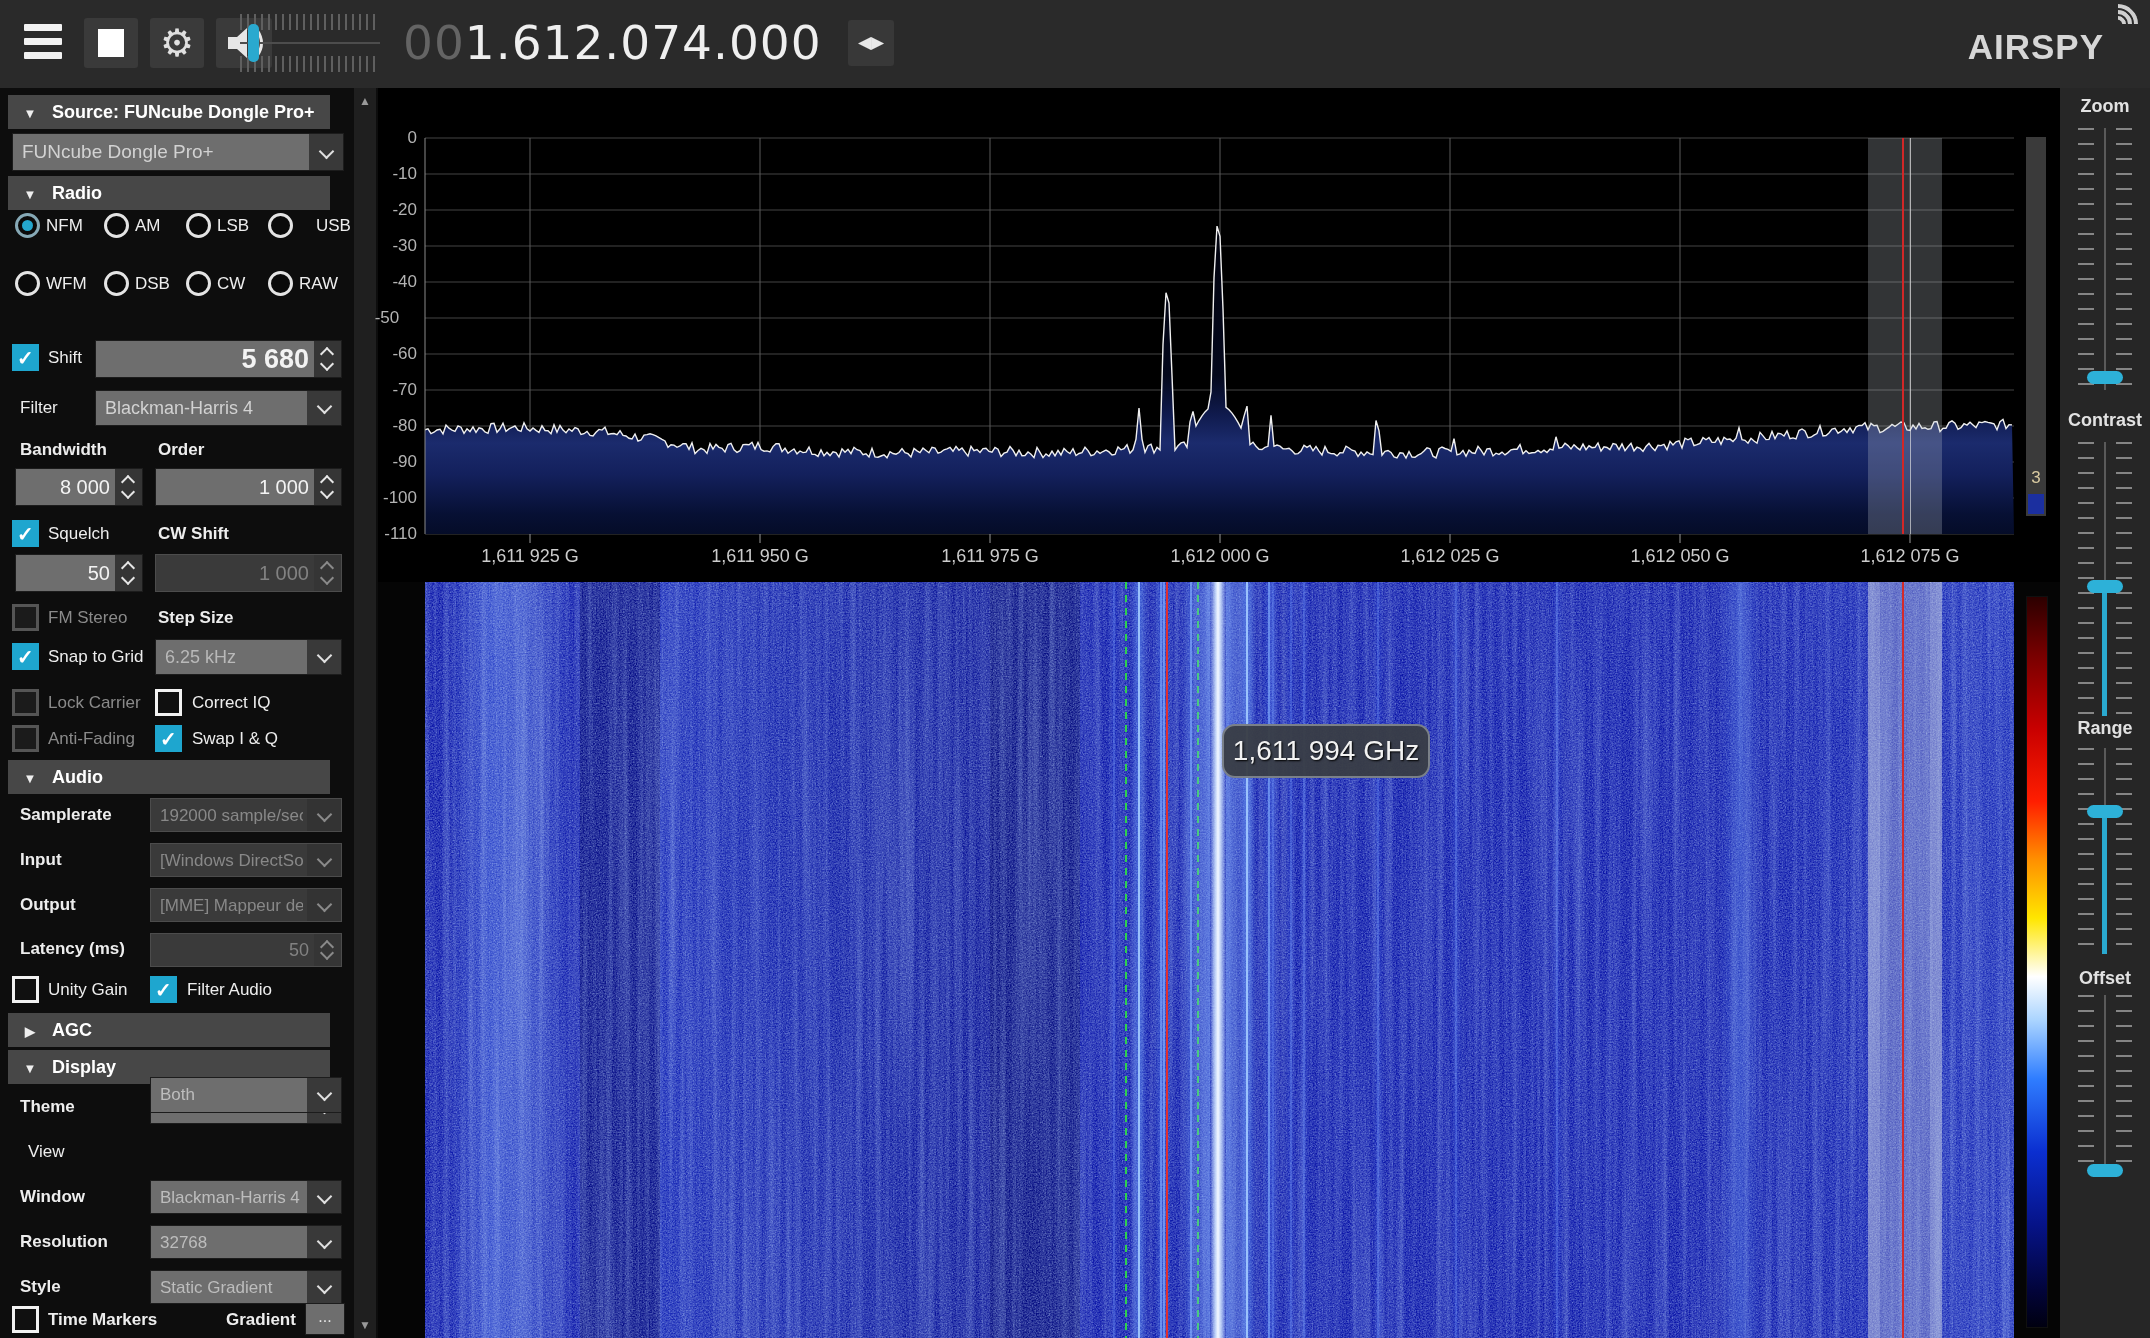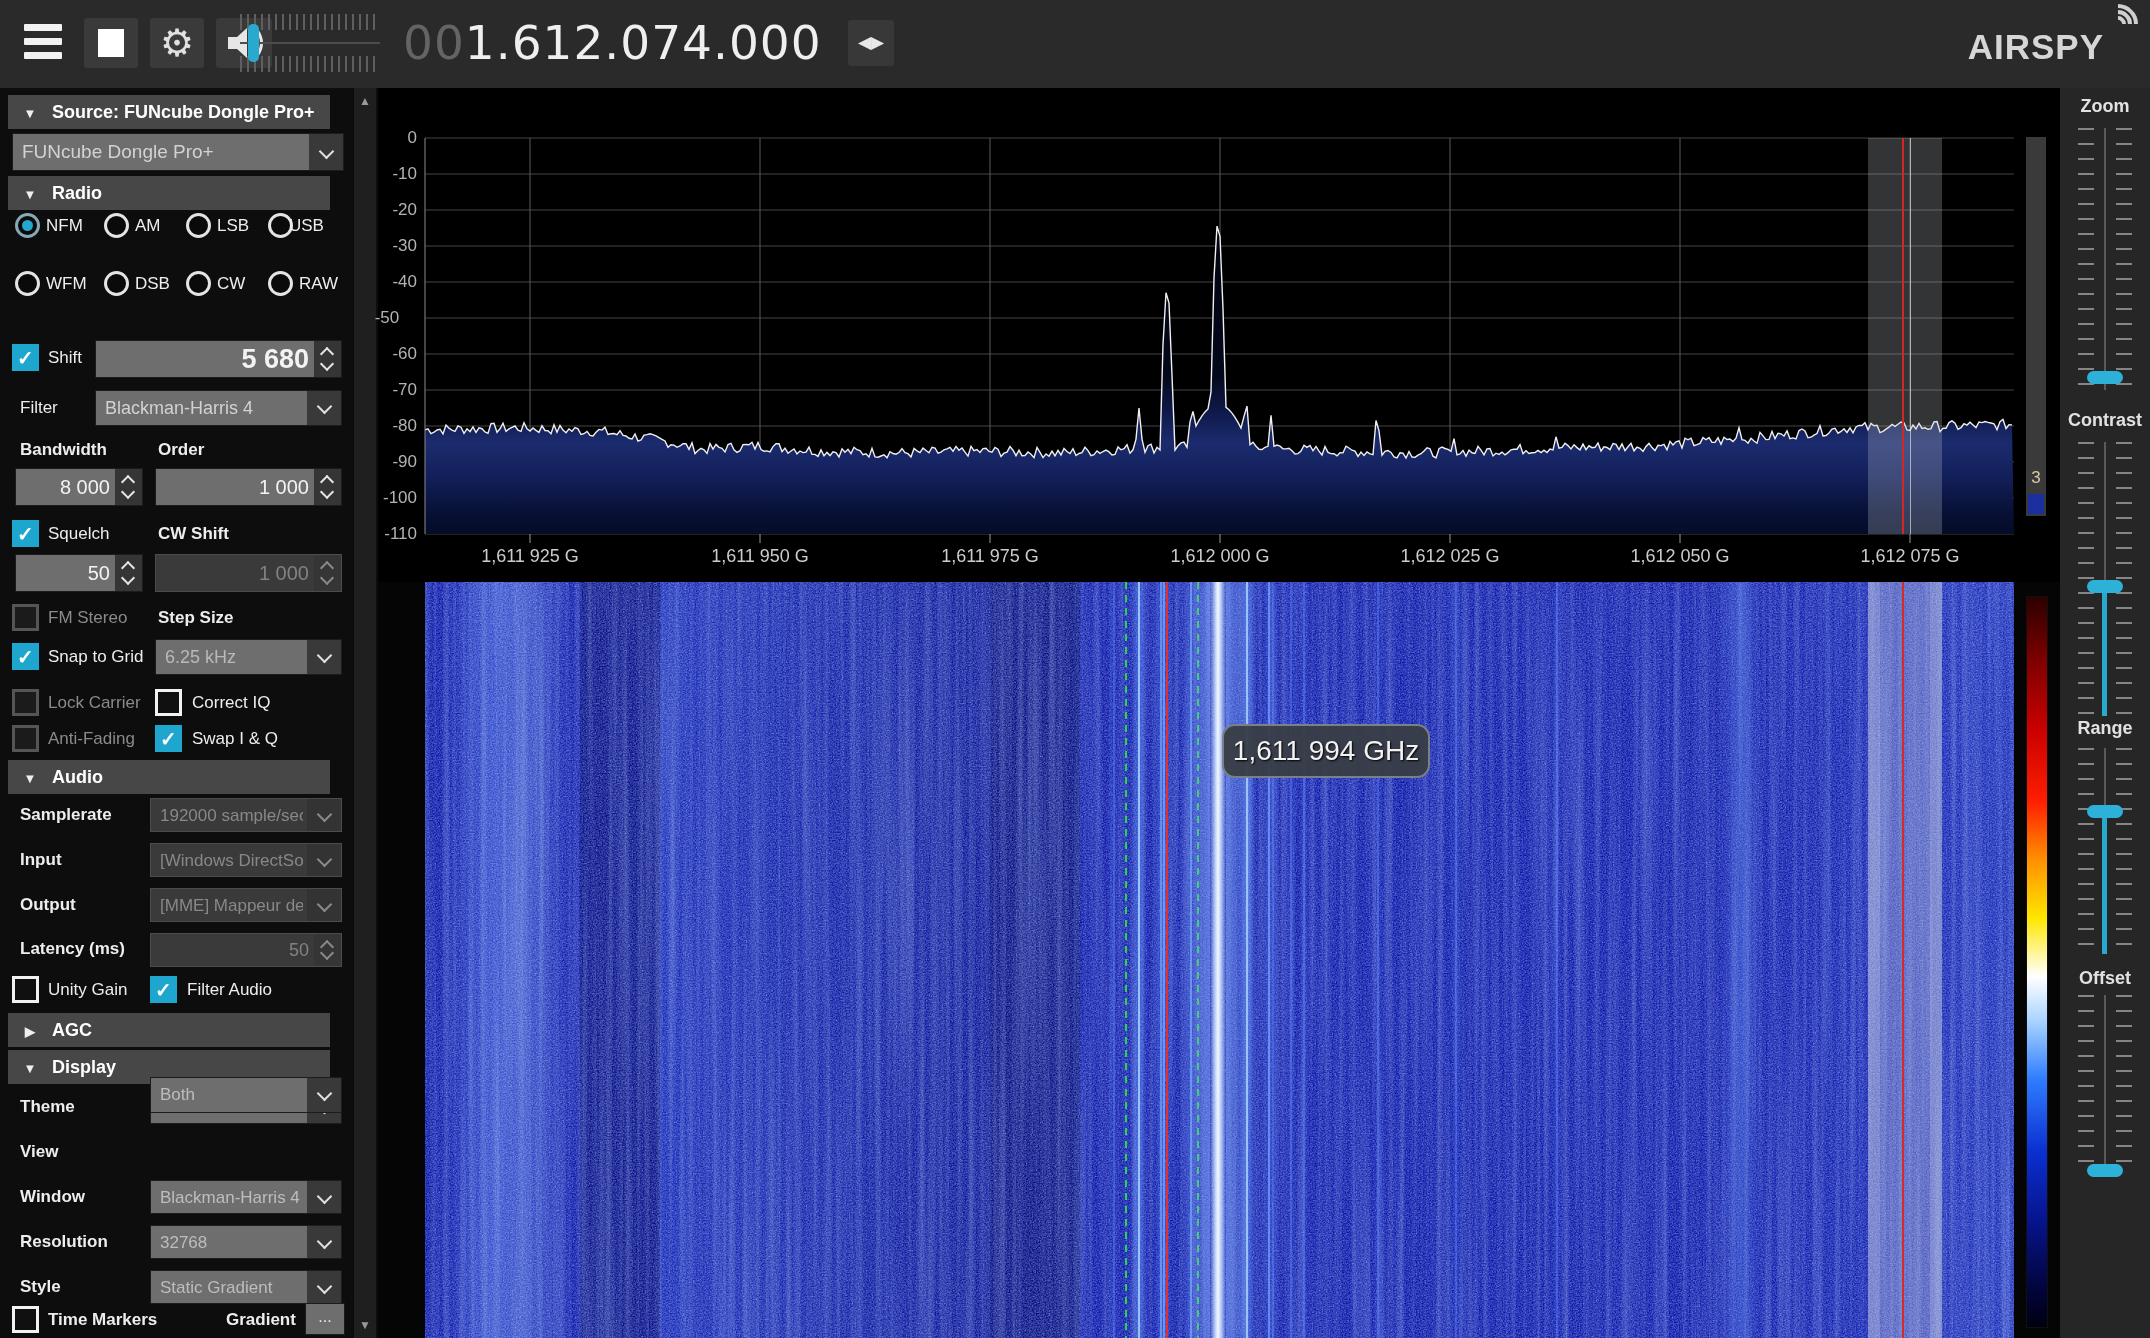--- a/index.html
+++ b/index.html
@@ -173,21 +173,21 @@
 
     <div class="radio sel" id="rm0" style="left:15px;top:125px">
         <span class="dot"></span>
       </div>
     <div class="slabel" style="left:46px;top:128px">NFM</div>
     <div class="radio" id="rm1" style="left:104px;top:125px"><span class="dot"></span></div>
     <div class="slabel" style="left:135px;top:128px">AM</div>
     <div class="radio" id="rm2" style="left:186px;top:125px"><span class="dot"></span></div>
     <div class="slabel" style="left:217px;top:128px">LSB</div>
     <div class="radio" id="rm3" style="left:268px;top:125px"><span class="dot"></span></div>
-    <div class="slabel" style="left:289px;top:128px">USB</div>
+    <div class="slabel" style="left:316px;top:128px">USB</div>
     <div class="radio" id="rm4" style="left:15px;top:183px"><span class="dot"></span></div>
     <div class="slabel" style="left:46px;top:186px">WFM</div>
     <div class="radio" id="rm5" style="left:104px;top:183px"><span class="dot"></span></div>
     <div class="slabel" style="left:135px;top:186px">DSB</div>
     <div class="radio" id="rm6" style="left:186px;top:183px"><span class="dot"></span></div>
     <div class="slabel" style="left:217px;top:186px">CW</div>
     <div class="radio" id="rm7" style="left:268px;top:183px"><span class="dot"></span></div>
     <div class="slabel" style="left:299px;top:186px">RAW</div>
 
     <div class="cb checked" style="left:12px;top:256px">
@@ -314,21 +314,21 @@
     <div class="hdr" style="top:962px"><span class="tri">▼</span><span>Display</span></div>
     <div class="hdr" style="top:925px"><span class="tri">▶</span><span>AGC</span></div>
 
     <div class="slabel" style="left:20px;top:1009px;font-weight:bold">Theme</div>
     <div class="combo" style="left:150px;top:1002px;width:192px;height:34px">
       <span class="cv" style="color:#bdbdbd;font-size:17px">Fluent Dark</span>
       <span class="cbn">
           <span class="chv"></span>
         </span>
     </div>
-    <div class="slabel" style="left:20px;top:1054px;font-weight:bold">View</div>
+    <div class="slabel" style="left:28px;top:1054px;font-weight:normal">View</div>
     <div class="combo" style="left:150px;top:989px;width:192px;height:36px">
       <span class="cv" style="color:#bdbdbd;font-size:17px">Both</span>
       <span class="cbn">
           <span class="chv"></span>
         </span>
     </div>
     <div class="slabel" style="left:20px;top:1099px;font-weight:bold">Window</div>
     <div class="combo" style="left:150px;top:1092px;width:192px;height:34px">
       <span class="cv" style="color:#bdbdbd;font-size:17px">Blackman-Harris 4</span>
       <span class="cbn">

